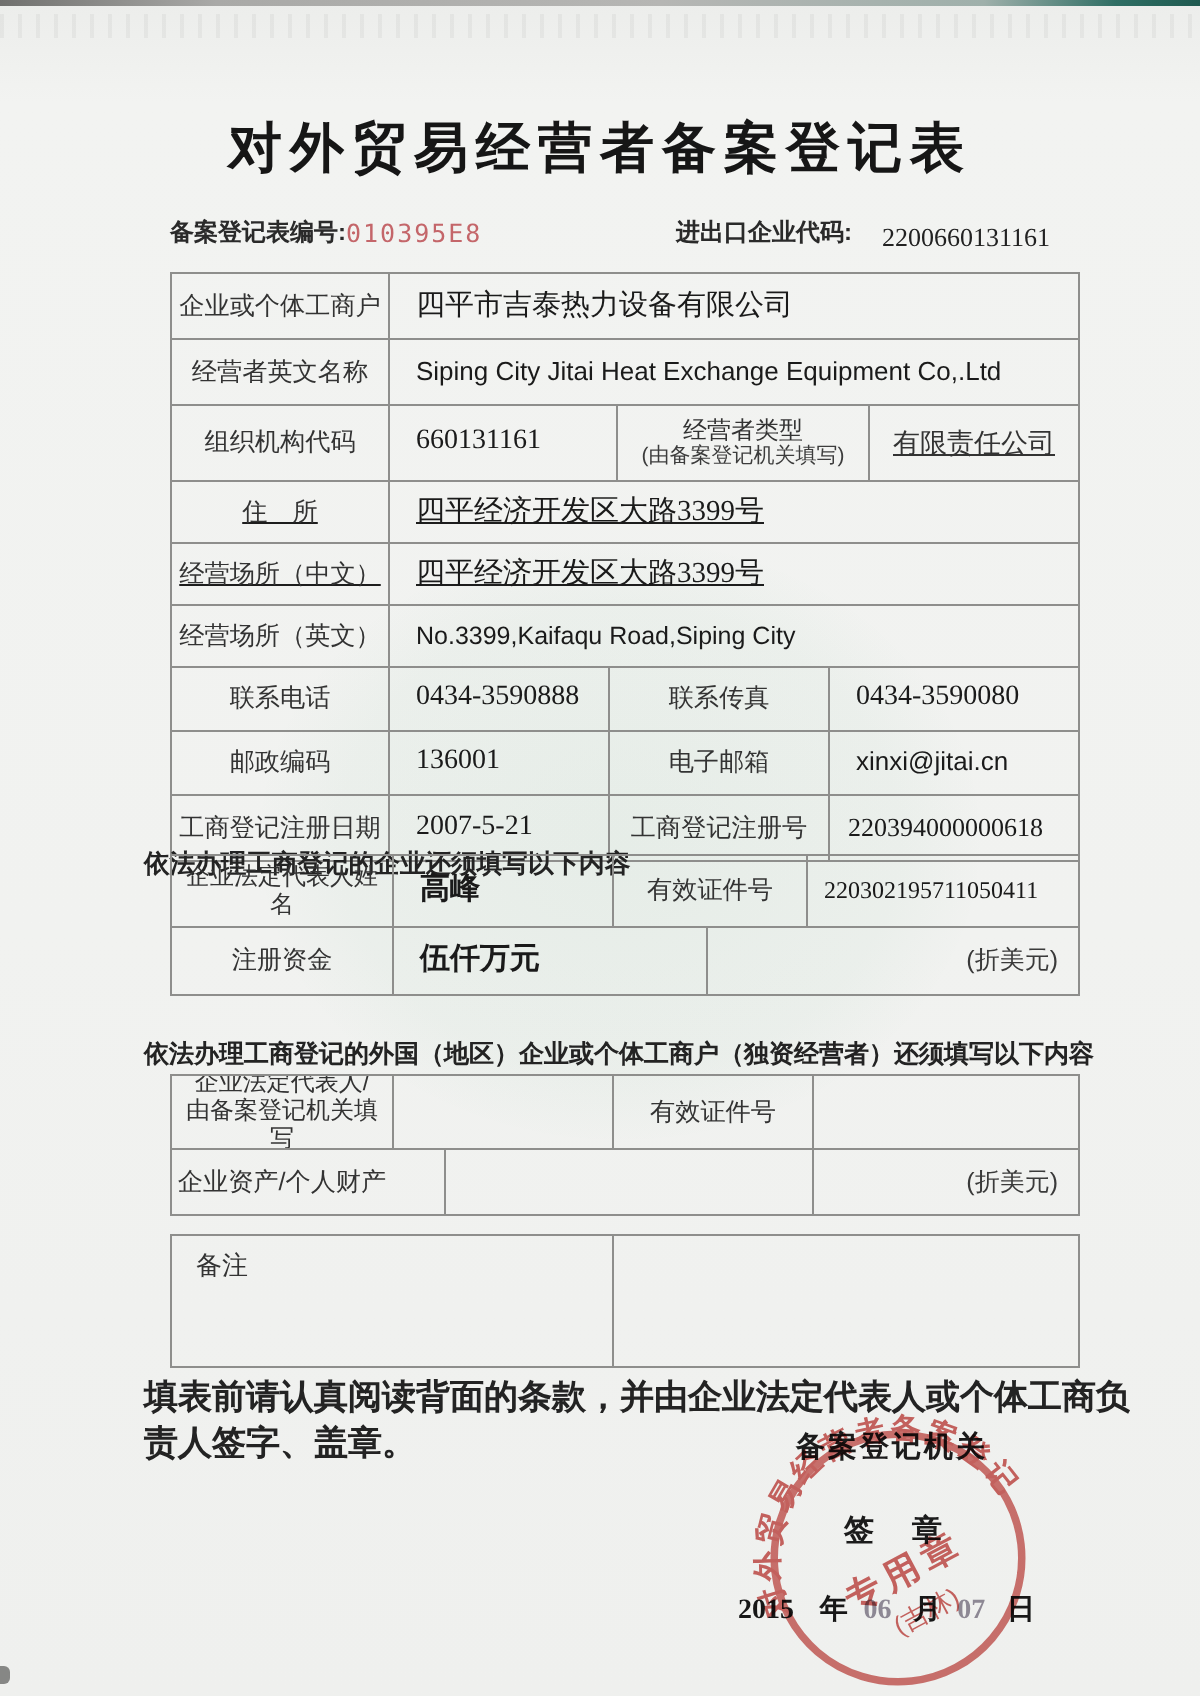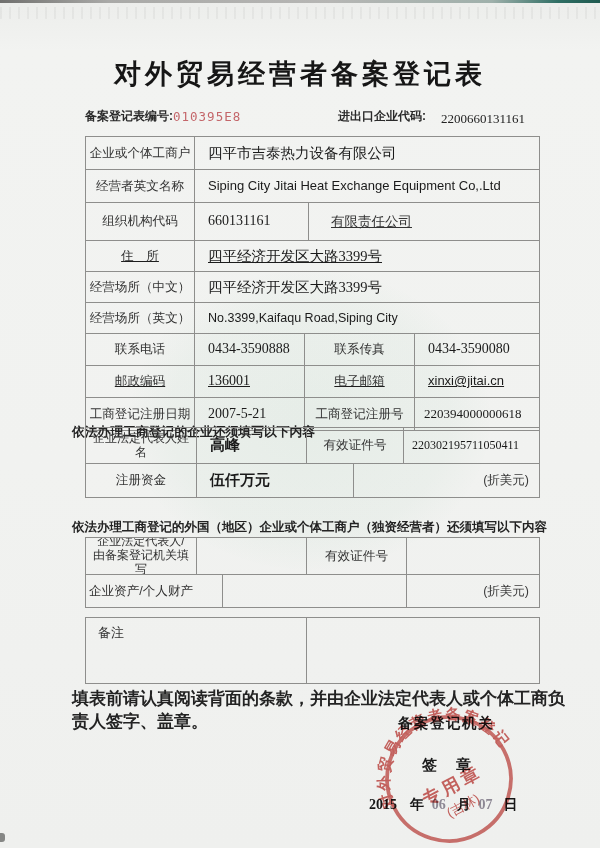--- a/index.html
+++ b/index.html
@@ -90,41 +90,45 @@
       <div class="c lbl">企业或个体工商户</div>
       <div class="c v cn">四平市吉泰热力设备有限公司</div>
     </div>
     <div class="r" style="grid-template-columns:108px 1fr;height:32px;">
       <div class="c lbl">经营者英文名称</div>
       <div class="c v en">Siping City Jitai Heat Exchange Equipment Co,.Ltd</div>
     </div>
     <div class="r" style="grid-template-columns:108px 114px 126px 1fr;height:37px;">
       <div class="c lbl">组织机构代码</div>
       <div class="c v num">660131161</div>
+      <div class="c two-line">
+        <span class="l1">经营者类型</span>
+        <span class="l2">(由备案登记机关填写)</span>
+      </div>
       <div class="c cn" style="font-size:13.5px;text-decoration:underline;">有限责任公司</div>
     </div>
     <div class="r" style="grid-template-columns:108px 1fr;height:30px;text-decoration:underline;">
       <div class="c lbl">住　所</div>
       <div class="c v cn">四平经济开发区大路3399号</div>
     </div>
-    <div class="r" style="grid-template-columns:108px 1fr;height:30px;">
+    <div class="r" style="grid-template-columns:108px 1fr;height:30px;text-decoration:underline;">
       <div class="c lbl">经营场所（中文）</div>
       <div class="c v cn">四平经济开发区大路3399号</div>
     </div>
     <div class="r" style="grid-template-columns:108px 1fr;height:30px;">
       <div class="c lbl">经营场所（英文）</div>
       <div class="c v en" style="font-size:12.5px;">No.3399,Kaifaqu Road,Siping City</div>
     </div>
     <div class="r" style="grid-template-columns:108px 110px 110px 1fr;height:31px;">
       <div class="c lbl">联系电话</div>
       <div class="c v num">0434-3590888</div>
       <div class="c lbl">联系传真</div>
       <div class="c v num">0434-3590080</div>
     </div>
-    <div class="r" style="grid-template-columns:108px 110px 110px 1fr;height:31px;text-decoration:underline;">
+    <div class="r" style="grid-template-columns:108px 110px 110px 1fr;height:31px;">
       <div class="c lbl">邮政编码</div>
       <div class="c v num">136001</div>
       <div class="c lbl">电子邮箱</div>
       <div class="c v en">xinxi@jitai.cn</div>
     </div>
     <div class="r" style="grid-template-columns:108px 110px 110px 1fr;height:32px;">
       <div class="c lbl">工商登记注册日期</div>
       <div class="c v num">2007-5-21</div>
       <div class="c lbl">工商登记注册号</div>
       <div class="c v num" style="font-size:13px;padding-left:9px;">220394000000618</div>

